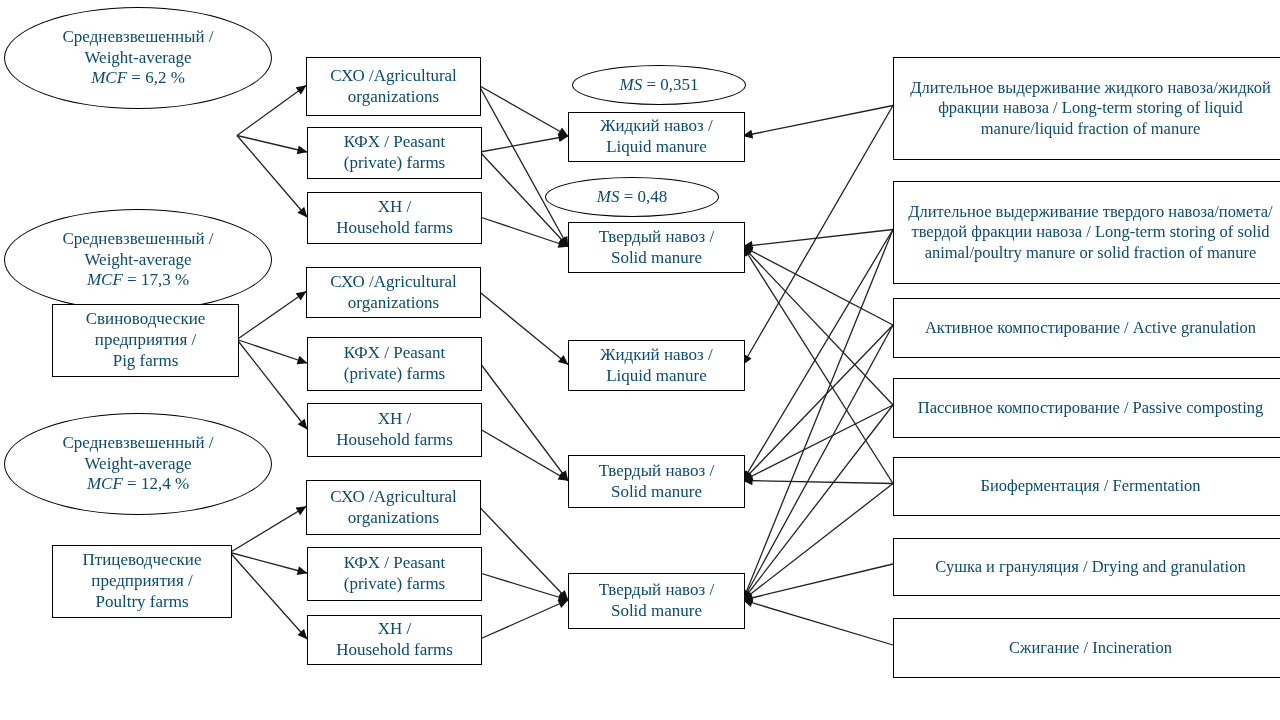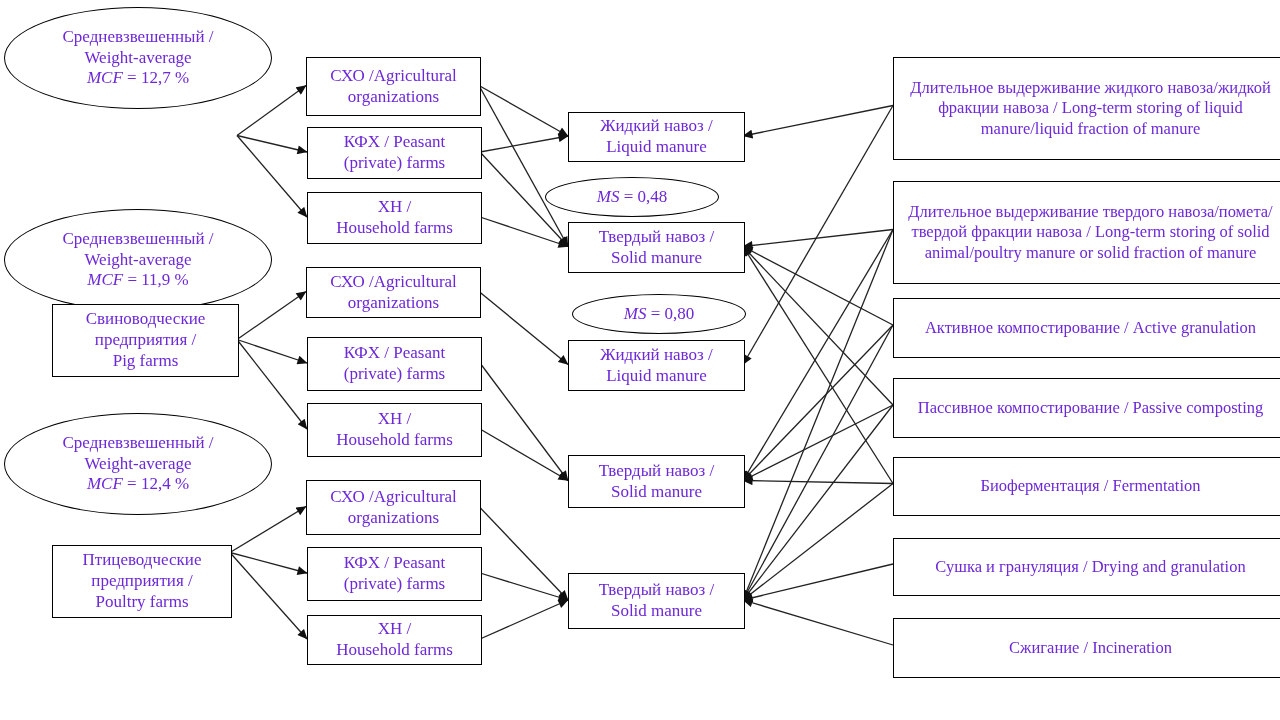--- a/index.html
+++ b/index.html
@@ -1,17 +1,17 @@
 <!DOCTYPE html>
 <html><head>
 <meta charset="utf-8">
 <style>
   html,body{margin:0;padding:0;background:#ffffff;}
   .stage{position:relative;width:1280px;height:720px;background:#ffffff;overflow:hidden;
-         font-family:"Liberation Serif","DejaVu Serif",serif;color:#6d28d9;}
+         font-family:"Liberation Serif","DejaVu Serif",serif;color:#0c4a6e;}
   svg.edges{position:absolute;left:0;top:0;z-index:1;}
   .node{position:absolute;z-index:2;display:flex;flex-direction:column;align-items:center;
         justify-content:center;text-align:center;background:#ffffff;
         font-size:17px;line-height:1.22;}
   .box{border:1.6px solid #000;}
   .ellipse{border:1.4px solid #000;border-radius:50%;}
   .rbox{font-size:16.5px;padding:2px 9px;line-height:1.24;}
   .msell{font-size:17px;}
   .mvar{font-style:italic;text-align:right;}
 </style>
@@ -60,27 +60,27 @@
       <line x1="893" y1="483.5" x2="743" y2="246.5" stroke="#222222" stroke-width="1.3" marker-end="url(#ah)"></line>
       <line x1="893" y1="483.5" x2="743" y2="480.5" stroke="#222222" stroke-width="1.3" marker-end="url(#ah)"></line>
       <line x1="893" y1="483.5" x2="743" y2="600" stroke="#222222" stroke-width="1.3" marker-end="url(#ah)"></line>
       <line x1="893" y1="564" x2="743" y2="600" stroke="#222222" stroke-width="1.3" marker-end="url(#ah)"></line>
       <line x1="893" y1="645" x2="743" y2="600" stroke="#222222" stroke-width="1.3" marker-end="url(#ah)"></line>
     </svg>
 
   <div class="node ellipse" style="left:4px;top:7px;width:266px;height:100px">
     <span>Средневзвешенный /</span>
     <span>Weight-average</span>
-    <span><i class="mvar">MCF</i><span> = 12,7 %</span></span>
+    <span><i class="mvar">MCF</i><span> = 6,2 %</span></span>
   </div>
 
   <div class="node ellipse" style="left:4px;top:209px;width:266px;height:100px">
     <span>Средневзвешенный /</span>
     <span>Weight-average</span>
-    <span><i class="mvar">MCF</i><span> = 11,9 %</span></span>
+    <span><i class="mvar">MCF</i><span> = 17,3 %</span></span>
   </div>
   <div class="node box" style="left:52px;top:304px;width:185px;height:71px">
     <span>Свиноводческие</span>
     <span>предприятия /</span>
     <span>Pig farms</span>
   </div>
 
   <div class="node ellipse" style="left:4px;top:413px;width:266px;height:100px">
     <span>Средневзвешенный /</span>
     <span>Weight-average</span>
@@ -124,36 +124,36 @@
   </div>
   <div class="node box" style="left:307px;top:547px;width:173px;height:52px">
     <span>КФХ / Peasant</span>
     <span>(private) farms</span>
   </div>
   <div class="node box" style="left:307px;top:615px;width:173px;height:48px">
     <span>ХН /</span>
     <span>Household farms</span>
   </div>
 
+  <div class="node ellipse msell" style="left:572px;top:65px;width:172px;height:38px">
+    <span><i class="mvar">MS</i><span> = 0,351</span></span>
+  </div>
   <div class="node box" style="left:568px;top:112px;width:175px;height:48px">
     <span>Жидкий навоз /</span>
     <span>Liquid manure</span>
   </div>
 
   <div class="node ellipse msell" style="left:545px;top:177px;width:172px;height:38px">
     <span><i class="mvar">MS</i><span> = 0,48</span></span>
   </div>
   <div class="node box" style="left:568px;top:222px;width:175px;height:49px">
     <span>Твердый навоз /</span>
     <span>Solid manure</span>
   </div>
 
-  <div class="node ellipse msell" style="left:572px;top:294px;width:172px;height:38px">
-    <span><i class="mvar">MS</i><span> = 0,80</span></span>
-  </div>
   <div class="node box" style="left:568px;top:340px;width:175px;height:49px">
     <span>Жидкий навоз /</span>
     <span>Liquid manure</span>
   </div>
 
   <div class="node box" style="left:568px;top:455px;width:175px;height:51px">
     <span>Твердый навоз /</span>
     <span>Solid manure</span>
   </div>
 

